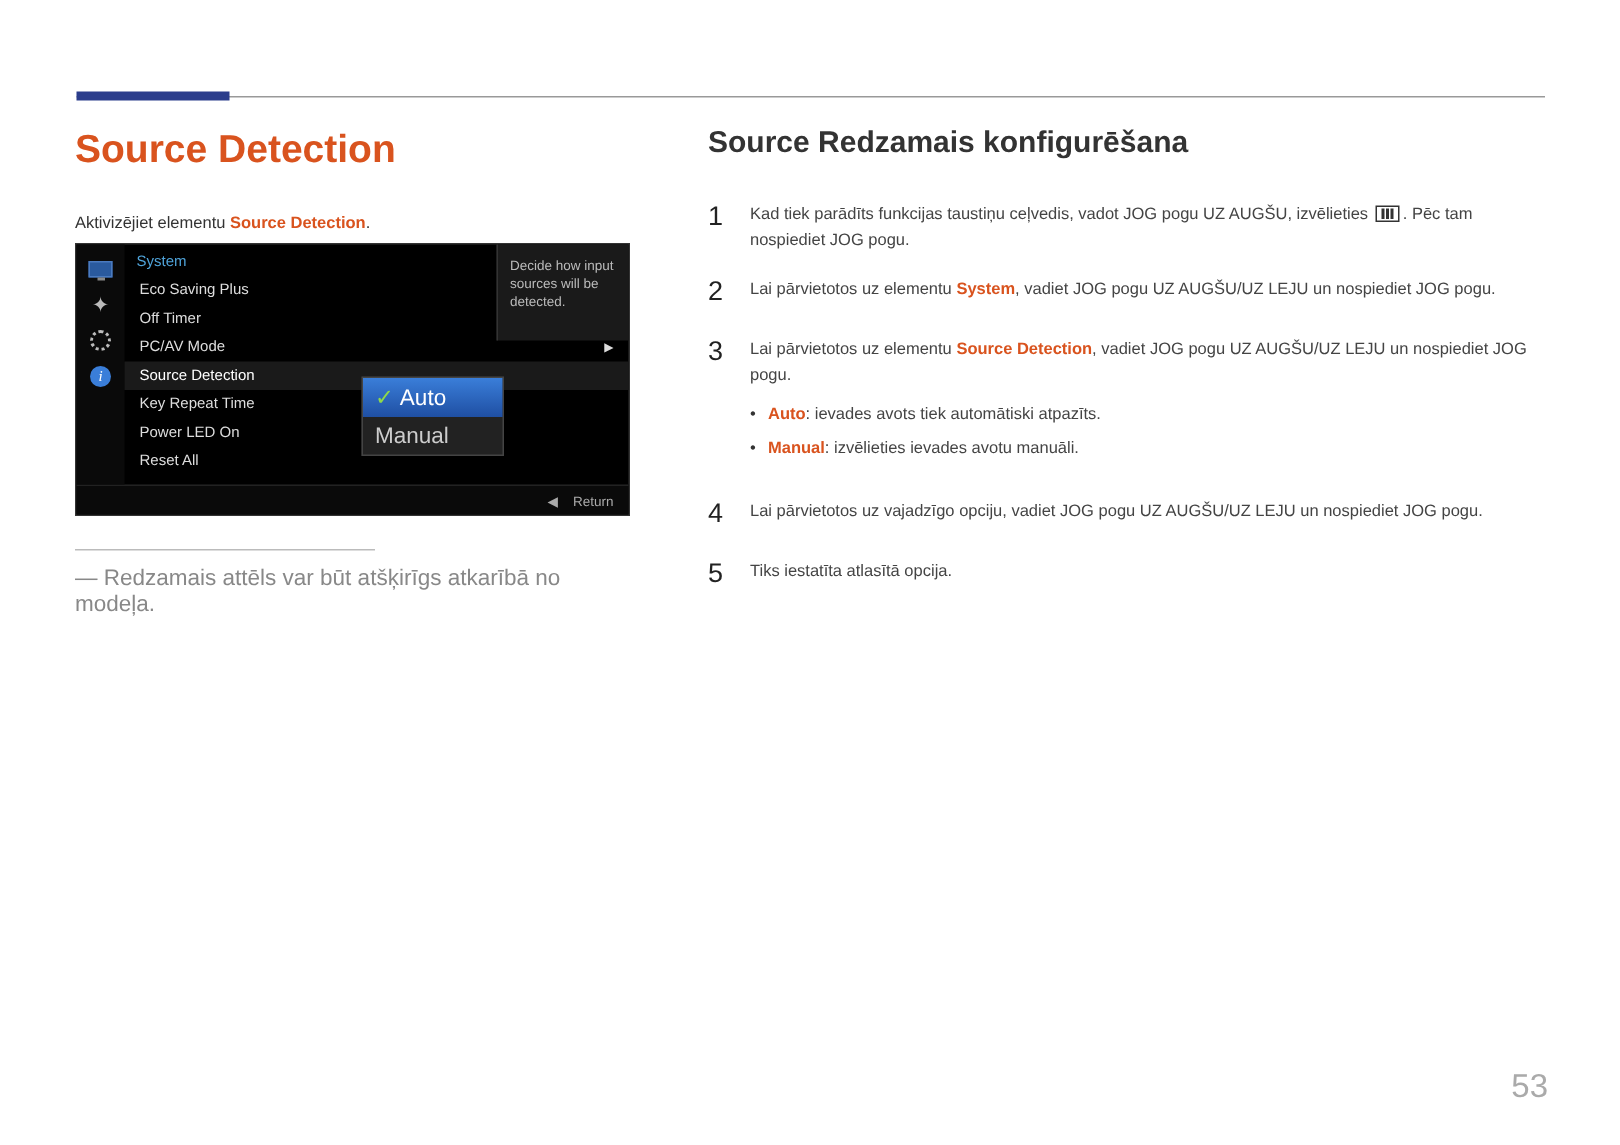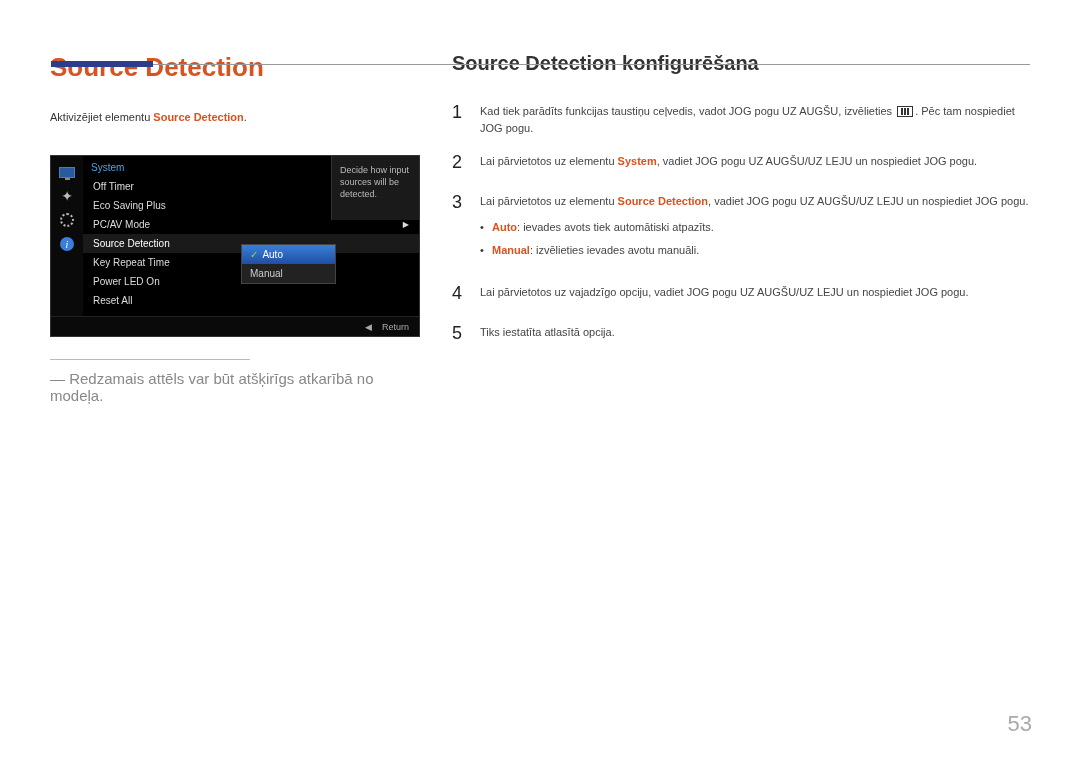--- a/index.html
+++ b/index.html
@@ -1,35 +1,35 @@
 <!DOCTYPE html>
 <html><head>
 <meta charset="utf-8">
 <style>
 * { margin: 0; padding: 0; box-sizing: border-box; }
 body { font-family: Arial, sans-serif; background: #fff; width: 1080px; height: 763px; position: relative; color: #333; }
 .header-line { position: absolute; top: 64px; left: 51px; width: 979px; height: 1px; background: #999; }
 .header-accent { position: absolute; top: 61px; left: 51px; width: 102px; height: 6px; background: #2b3d8c; }
-.page { display: flex; padding: 52px 50px 0 50px; gap: 32px; }
+.page { display: flex; padding: 84px 50px 0 50px; gap: 52px; }
 .left-col { width: 370px; }
 .right-col { flex: 1; }
 .h1 { color: #d9531e; font-size: 26px; font-weight: bold; margin-bottom: 28px; }
 .h2 { color: #333; font-size: 20px; font-weight: bold; margin-bottom: 24px; }
-.intro { font-size: 11px; color: #333; margin-bottom: 32px; }
+.intro { font-size: 11px; color: #333; margin-bottom: 7px; }
 .intro .bold-term { font-weight: bold; color: #d9531e; }
 .osd { width: 370px; background: #000; border: 1px solid #333; position: relative; font-size: 10px; color: #ccc; }
 .osd-body { display: flex; }
 .osd-icons { width: 32px; background: #0a0a0a; display: flex; flex-direction: column; align-items: center; padding-top: 6px; gap: 4px; }
 .osd-icon { width: 20px; height: 20px; display: flex; align-items: center; justify-content: center; font-size: 13px; }
 .osd-menu { flex: 1; padding: 6px 0 6px 0; position: relative; }
 .osd-title { color: #4fa3d9; font-size: 10px; padding: 0 8px 4px 8px; }
 .osd-row { display: flex; justify-content: space-between; align-items: center; padding: 4px 10px; font-size: 10px; color: #ddd; }
 .osd-row.sel { background: #1a1a1a; color: #fff; }
 .osd-sub { position: absolute; left: 158px; top: 88px; width: 95px; background: #222; border: 1px solid #444; z-index: 3; }
-.osd-sub-item { padding: 4px 8px; font-size: 10px; color: #ccc; }
+.osd-sub-item { padding: 4px 8px; font-size: 15px; color: #ccc; }
 .osd-sub-item.sel { background: linear-gradient(#3a7ed9, #1f4fa3); color: #fff; }
 .osd-tip { position: absolute; right: 0; top: 0; width: 88px; background: #1a1a1a; padding: 8px; font-size: 9px; color: #bbb; line-height: 1.35; border-left: 1px solid #333; height: 64px; }
 .osd-footer { height: 20px; background: #0a0a0a; border-top: 1px solid #222; display: flex; justify-content: flex-end; align-items: center; padding: 0 10px; gap: 10px; font-size: 9px; color: #aaa; }
 .footnote-line { width: 200px; height: 1px; background: #bbb; margin: 22px 0 10px 0; }
 .footnote { font-size: 15px; color: #888; }
 .footnote::before { content: "― "; }
 .steps { list-style: none; }
 .step { display: flex; margin-bottom: 12px; font-size: 11px; line-height: 1.55; }
 .step-num { font-size: 18px; font-weight: normal; color: #222; width: 28px; flex-shrink: 0; }
 .step-body { padding-top: 4px; color: #444; }
@@ -72,26 +72,26 @@
               <div class="gear-icon"></div>
             </div>
           <div class="osd-icon">
               <div class="info-icon">i</div>
             </div>
         </div>
         <div class="osd-menu">
           <div class="osd-title">System</div>
           <div class="osd-tip">Decide how input sources will be detected.</div>
           <div class="osd-row">
+              <span>Eco Saving Plus</span>
+              <span>Off</span>
+            </div>
+          <div class="osd-row">
               <span>Off Timer</span>
               <span class="tri">▶</span>
-            </div>
-          <div class="osd-row">
-              <span>Eco Saving Plus</span>
-              <span>Off</span>
             </div>
           <div class="osd-row">
               <span>PC/AV Mode</span>
               <span class="tri">▶</span>
             </div>
           <div class="osd-row sel">
               <span>Source Detection</span>
               <span></span>
             </div>
           <div class="osd-row">
@@ -114,21 +114,21 @@
         <span>◀</span>
         <span>Return</span>
       </div>
     </div>
 
     <div class="footnote-line"></div>
     <p class="footnote">Redzamais attēls var būt atšķirīgs atkarībā no modeļa.</p>
   </div>
 
   <div class="right-col">
-    <h2 class="h2">Source Detection konfigurēšana</h2>
+    <h2 class="h2">Source Redzamais konfigurēšana</h2>
     <ol class="steps">
 
       <li class="step">
         <div class="step-num">1</div>
         <div class="step-body">
           <span>Kad tiek parādīts funkcijas taustiņu ceļvedis, vadot JOG pogu UZ AUGŠU, izvēlieties </span><span class="icon-box"></span><span>. Pēc tam nospiediet JOG pogu.</span>
         </div>
       </li>
 
       <li class="step">

